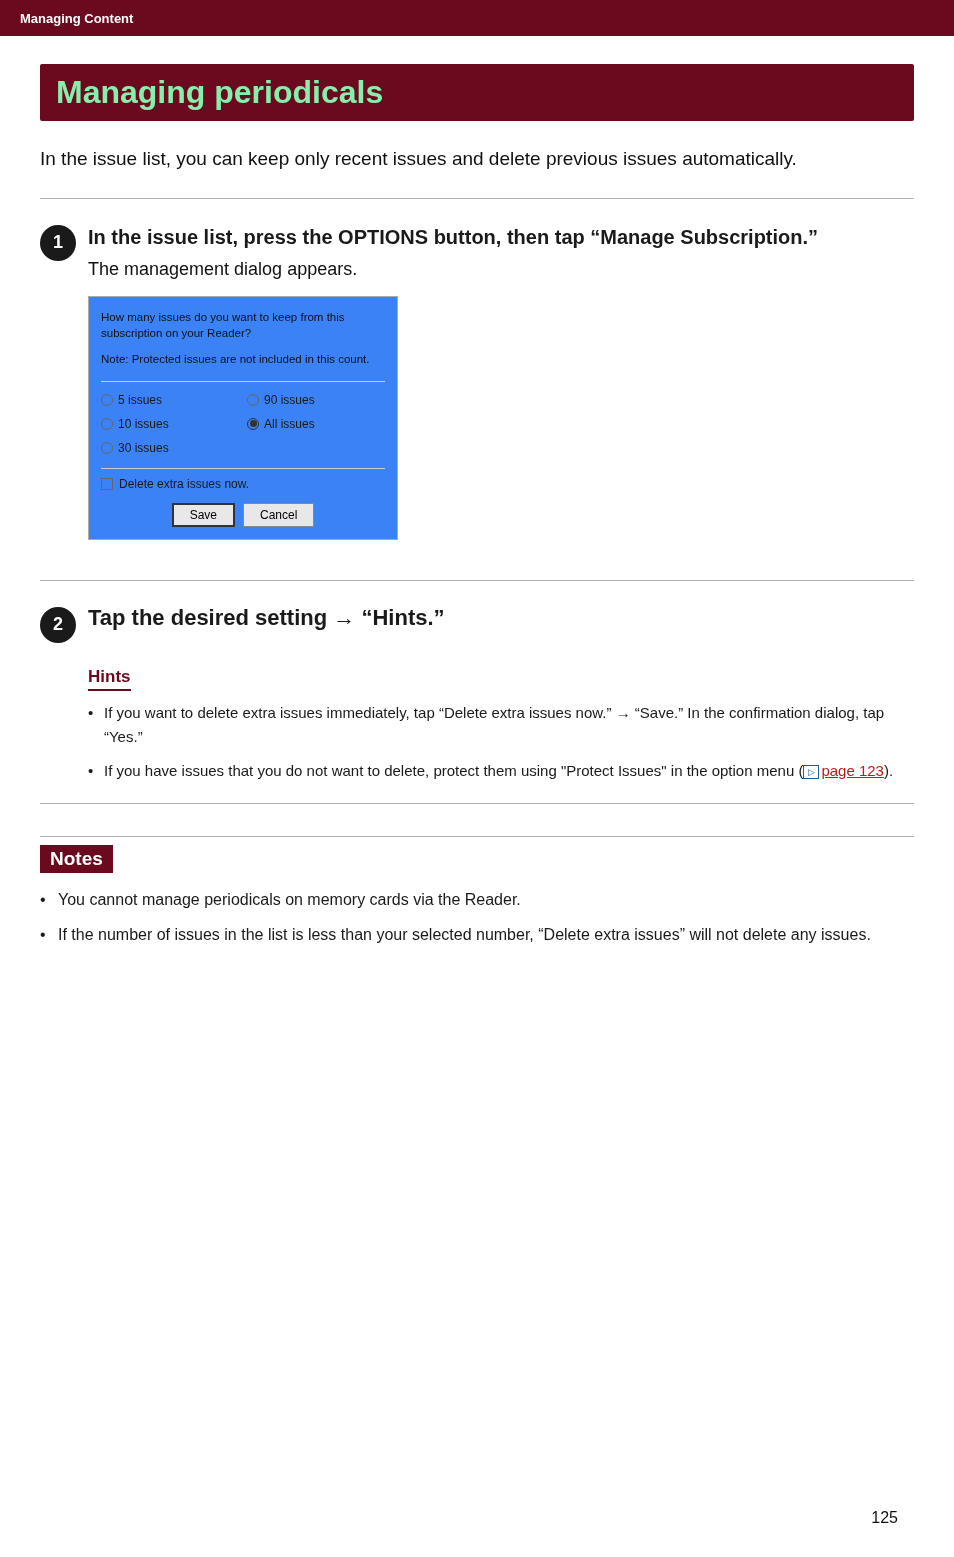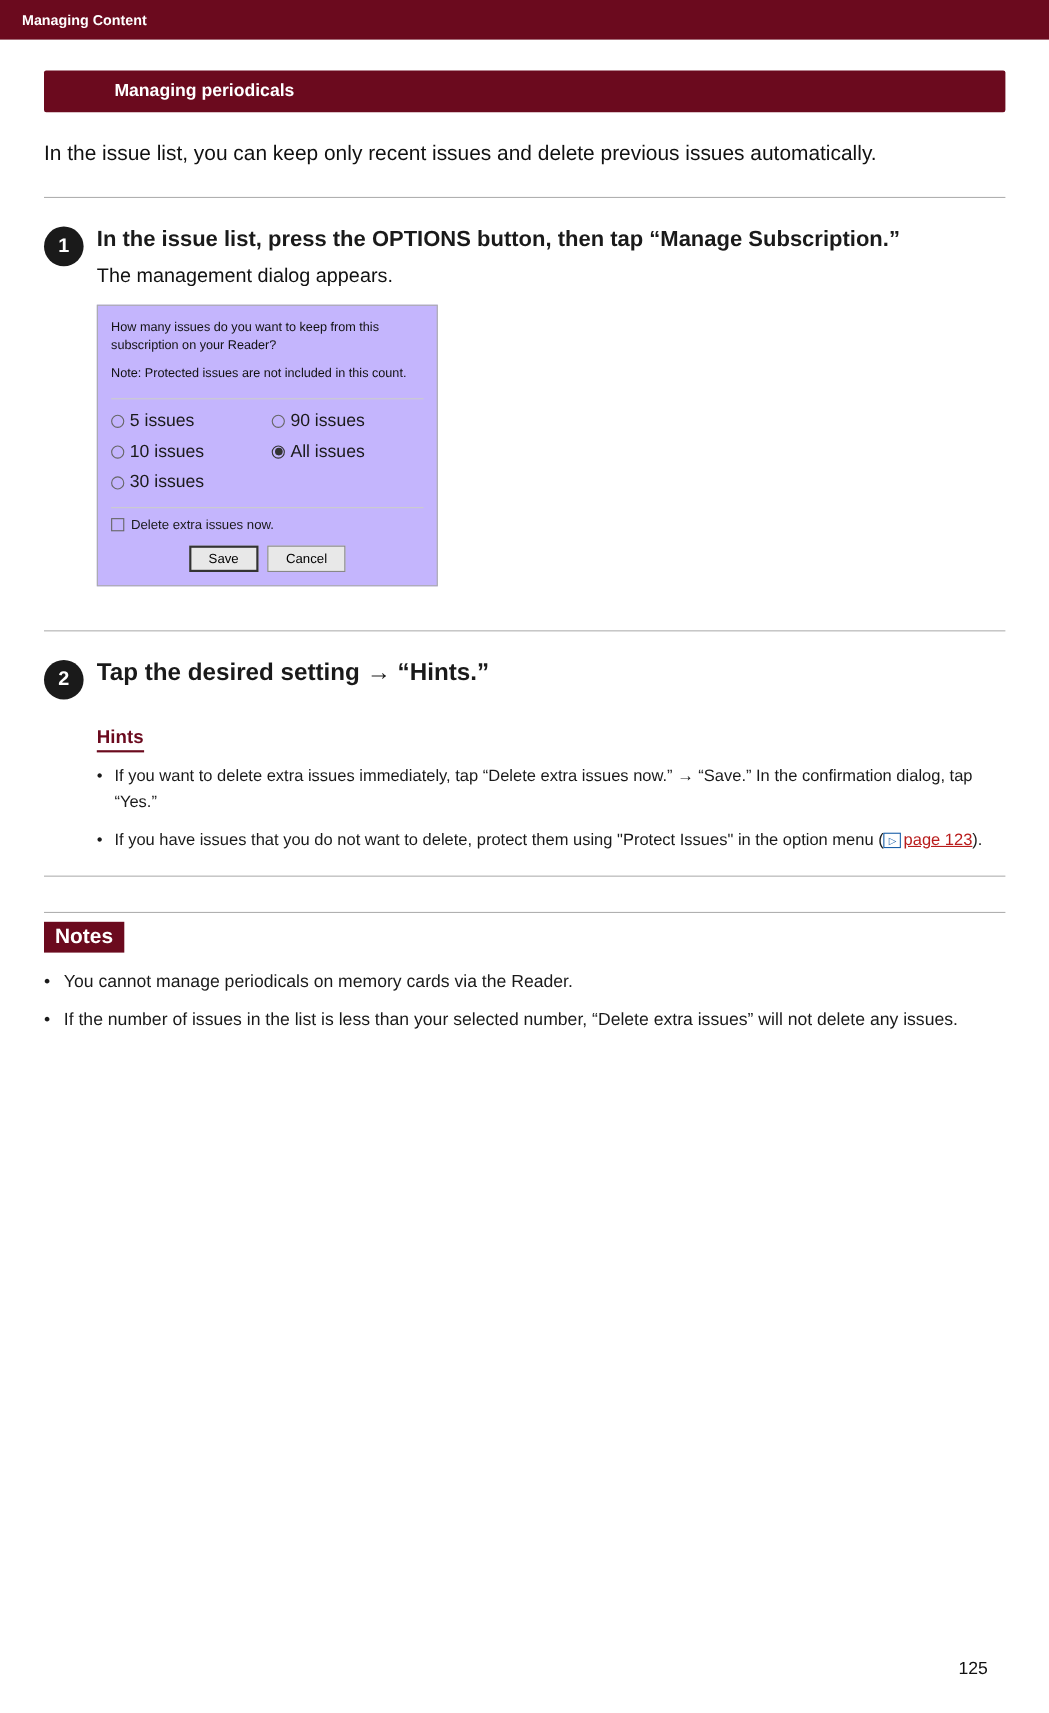--- a/index.html
+++ b/index.html
@@ -34,24 +34,23 @@
     }
 
     
     .section-banner {
       background: #6b0a1e;
       padding: 10px 16px;
       margin-bottom: 24px;
       border-radius: 2px;
     }
     .section-banner-title {
-      color: #ffffff;
-      font-size: 16px;
-      font-weight: bold;
-      margin-left: 48px;
+      color: #86efac;
+      font-size: 32px;
+      font-weight: bold;
     }
 
     
     .intro-text {
       font-size: 19px;
       line-height: 1.5;
       margin-bottom: 24px;
       color: #111;
     }
 
@@ -100,21 +99,21 @@
       font-size: 18px;
       margin-bottom: 16px;
       color: #111;
     }
 
     
     .dialog-box {
       border: 1px solid #aaa;
       width: 310px;
       padding: 12px;
-      background: #c4b5fd;
+      background: #3b82f6;
       font-size: 12px;
       margin-bottom: 20px;
     }
 
     .dialog-question {
       font-size: 11.5px;
       margin-bottom: 10px;
       line-height: 1.4;
       color: #111;
     }
@@ -136,21 +135,21 @@
       display: grid;
       grid-template-columns: 1fr 1fr;
       gap: 4px 8px;
       margin-bottom: 4px;
     }
 
     .dialog-option-row {
       display: flex;
       align-items: center;
       gap: 5px;
-      font-size: 16px;
+      font-size: 12px;
       padding: 3px 0;
     }
 
     .radio-circle {
       width: 12px;
       height: 12px;
       border-radius: 50%;
       border: 1px solid #666;
       display: inline-flex;
       align-items: center;

